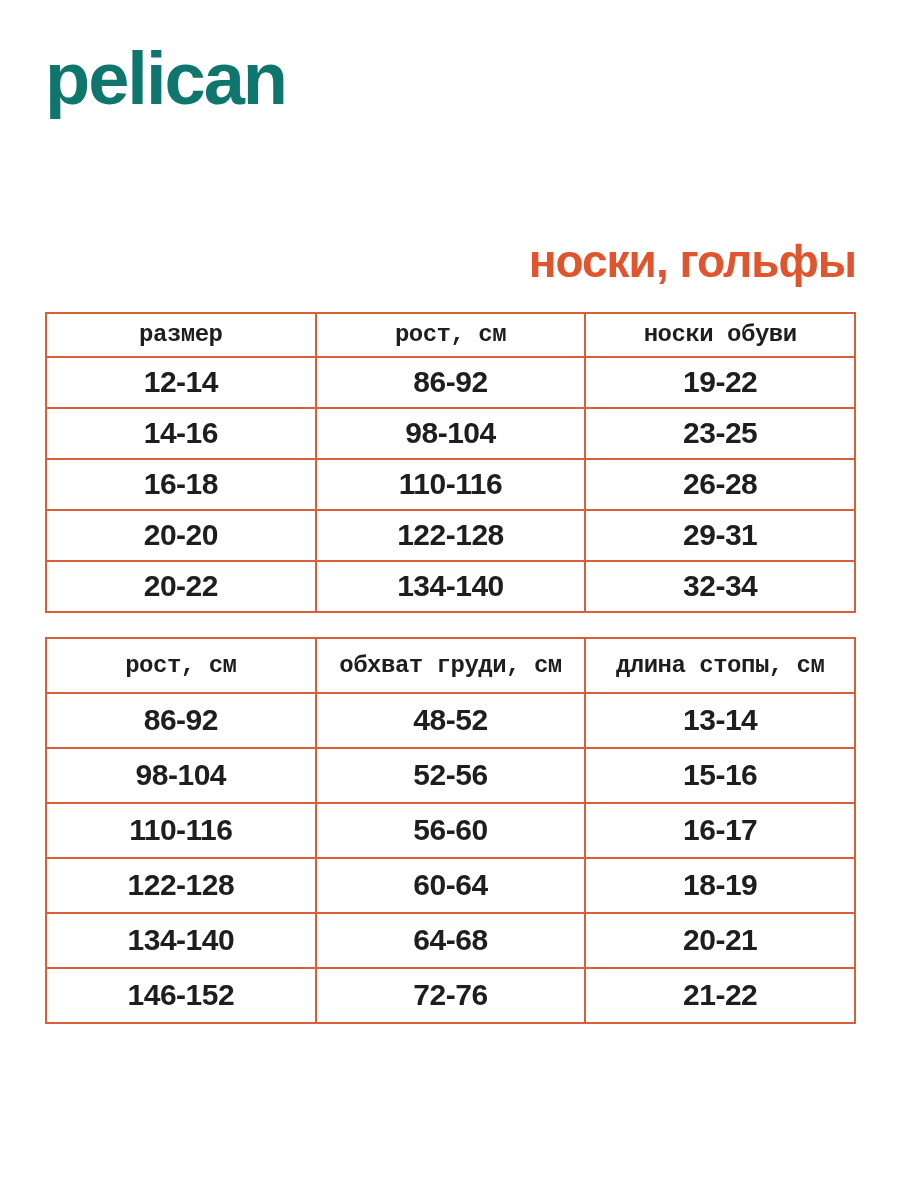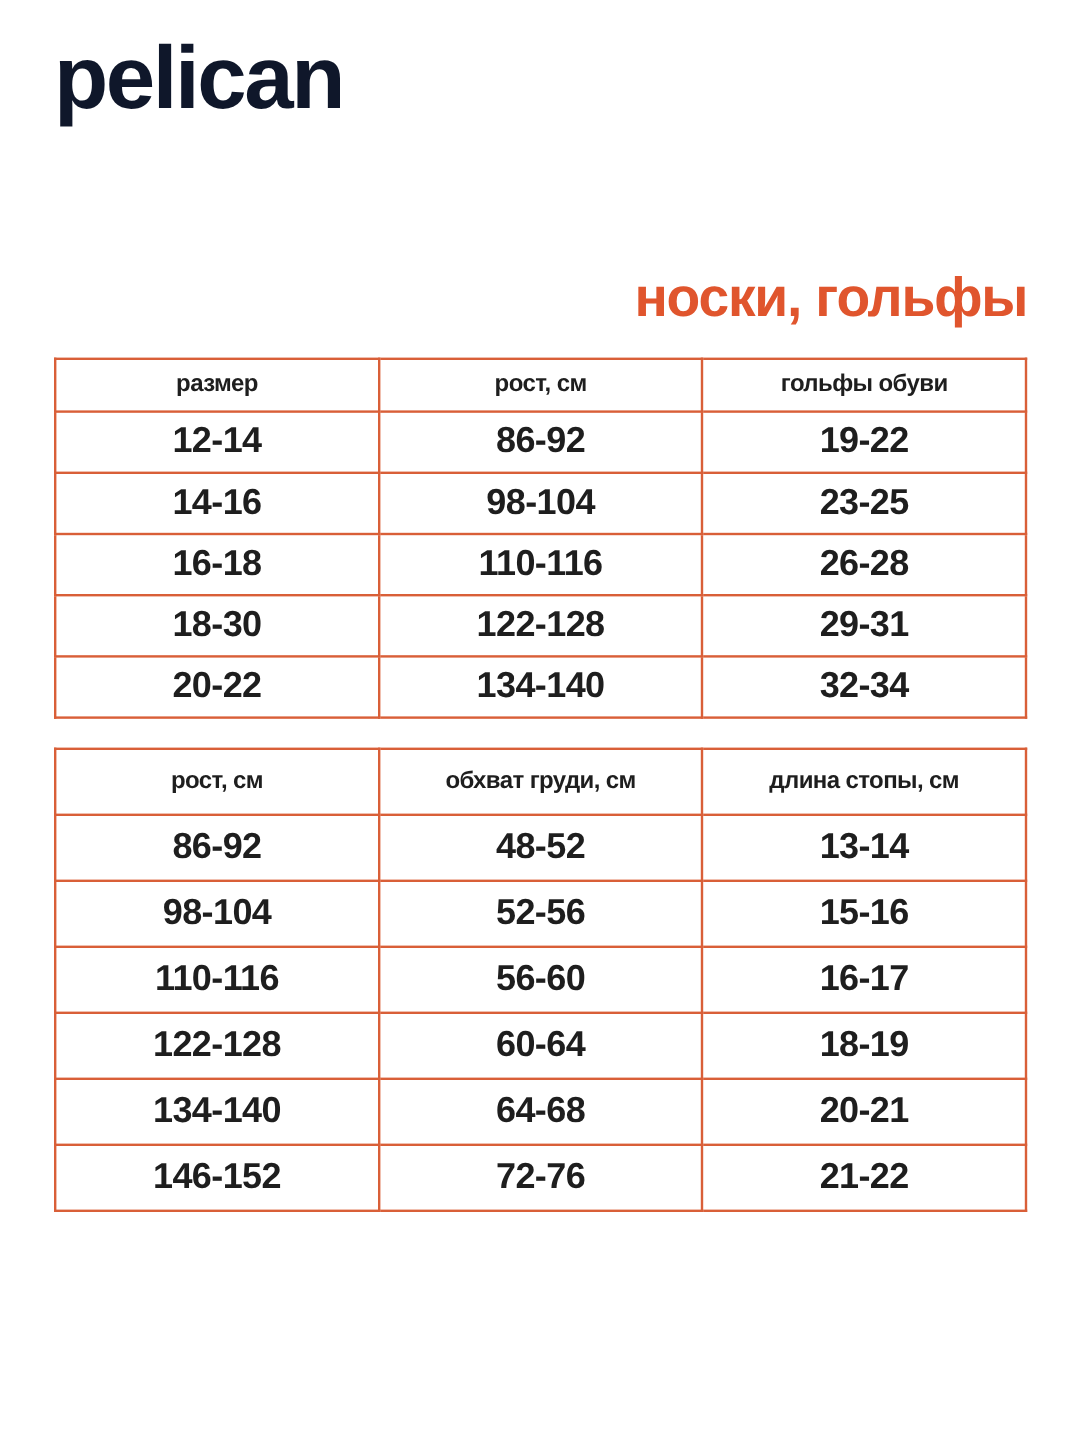--- a/index.html
+++ b/index.html
@@ -9,26 +9,26 @@
     background: #ffffff;
     font-family: "Liberation Sans", sans-serif;
     overflow: hidden;
   }
   .page {
     width: 900px;
     height: 1200px;
     padding: 0 44px 0 45px;
   }
   .logo {
-    margin-top: 26px;
+    margin-top: 40px;
     font-size: 74px;
     line-height: 1.05;
     font-weight: bold;
     letter-spacing: -2px;
-    color: #0f172a;
+    color: #0f766e;
   }
   .section-title {
     font-size: 46px;
     line-height: 1.0;
     font-weight: bold;
     letter-spacing: -1px;
     color: #E0552D;
   }
   .section-title.first { margin-top: 120px; text-align: right; }
   .section-title.second { margin-top: 38px; }
@@ -40,62 +40,62 @@
   table.socks  { margin-top: 28px; }
   table.tights { margin-top: 24px; }
   th, td {
     border: 2px solid #D95F38;
     text-align: center;
     vertical-align: middle;
     color: #1E1E1E;
     font-weight: bold;
     letter-spacing: -0.5px;
   }
-  th { font-size: 20px; }
+  th { font-size: 24px; font-family: Liberation Mono, monospace; }
   td { font-size: 30px; }
   table.socks  th { height: 44px; }
   table.socks  td { height: 51px; }
   table.tights th { height: 55px; }
   table.tights td { height: 55px; }
 </style>
 </head>
 <body>
 
 <div class="page">
 
   <div class="logo">pelican</div>
 
   <div class="section-title first">носки, гольфы</div>
 
   <table class="socks">
       <thead>
         <tr>
           <th>размер</th>
           <th>рост, см</th>
-          <th>гольфы обуви</th>
+          <th>носки обуви</th>
         </tr>
       </thead>
       <tbody>
         <tr>
           <td>12-14</td>
           <td>86-92</td>
           <td>19-22</td>
         </tr>
         <tr>
           <td>14-16</td>
           <td>98-104</td>
           <td>23-25</td>
         </tr>
         <tr>
           <td>16-18</td>
           <td>110-116</td>
           <td>26-28</td>
         </tr>
         <tr>
-          <td>18-30</td>
+          <td>20-20</td>
           <td>122-128</td>
           <td>29-31</td>
         </tr>
         <tr>
           <td>20-22</td>
           <td>134-140</td>
           <td>32-34</td>
         </tr>
       </tbody>
     </table>

